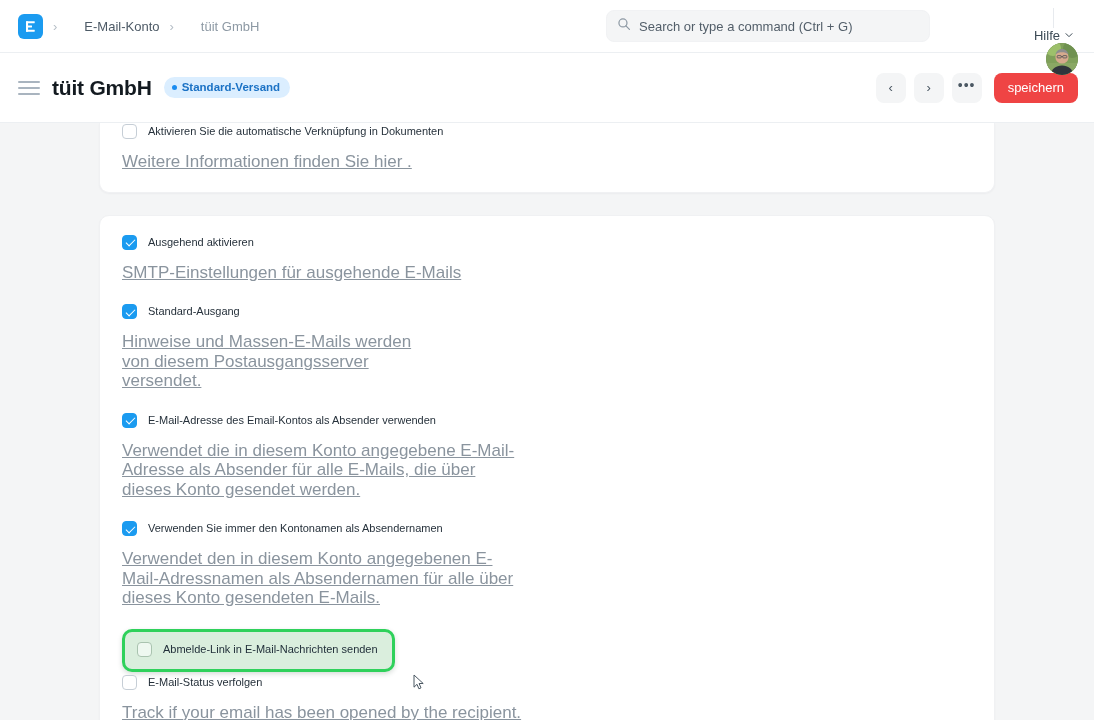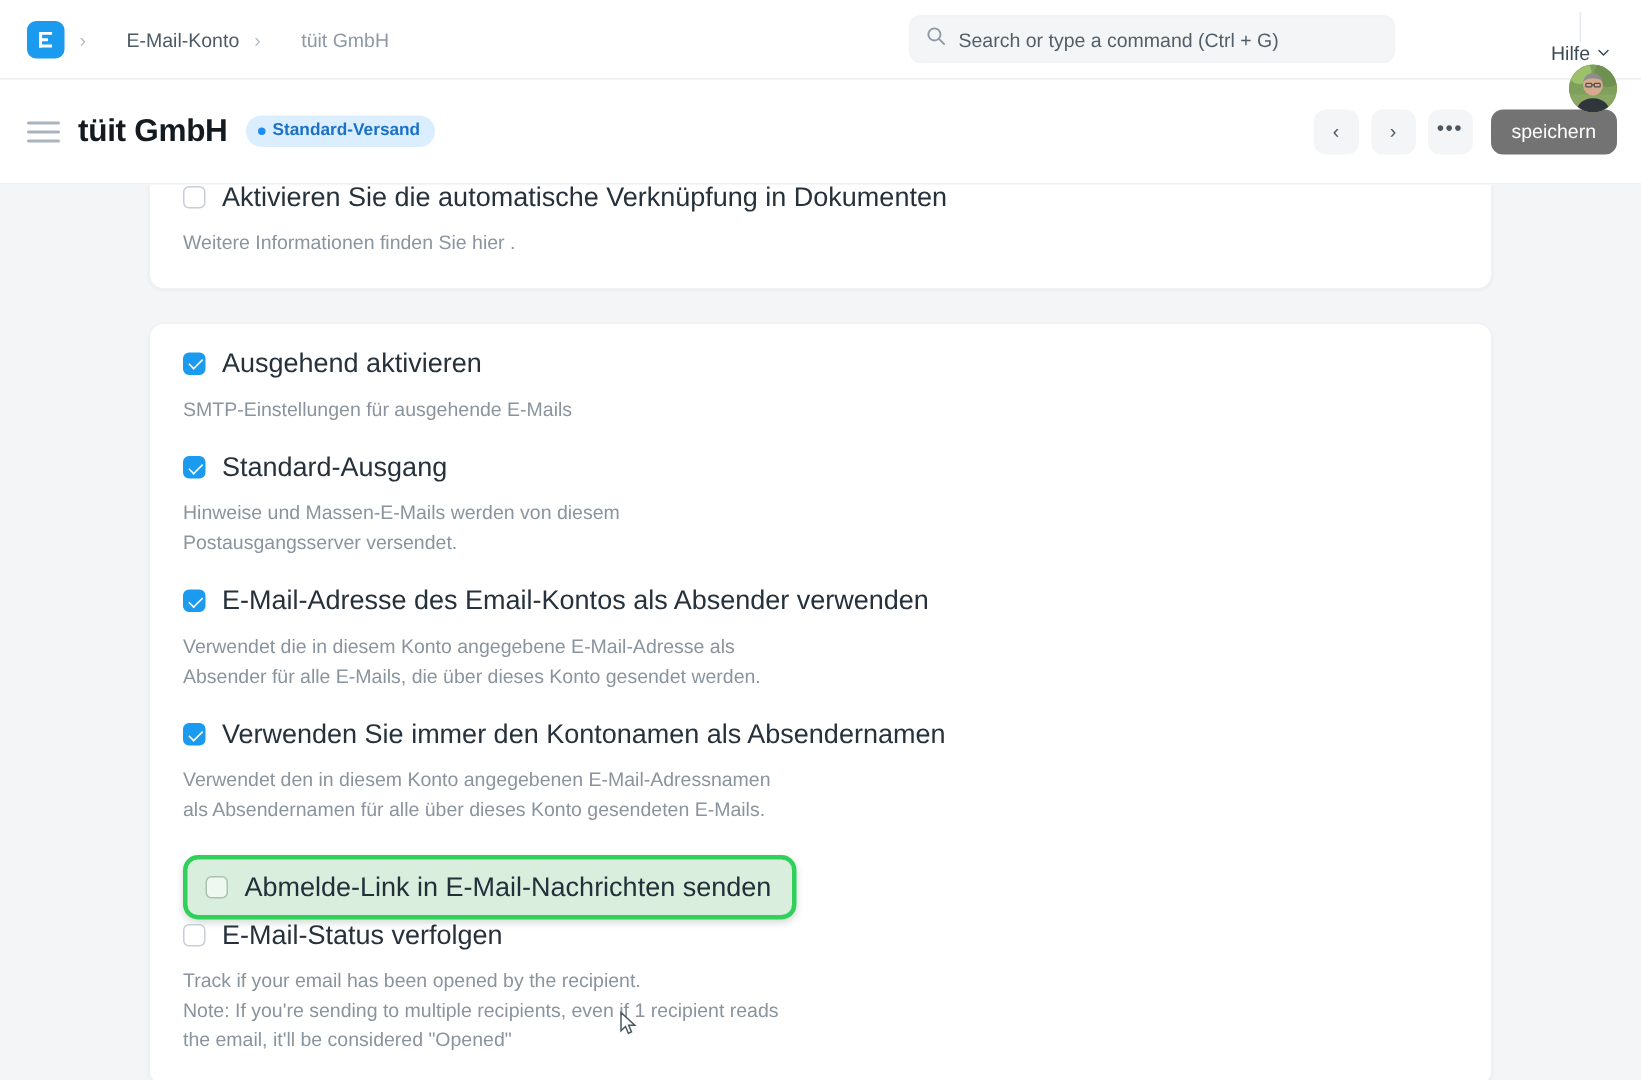--- a/index.html
+++ b/index.html
@@ -151,21 +151,21 @@
     display: flex; align-items: center; justify-content: center;
     cursor: pointer;
     color: #4b5863;
     font-size: 13px;
     font-family: "Liberation Sans", sans-serif;
     padding: 0;
   }
   .icon-btn.dots { letter-spacing: 1px; font-size: 14px; padding-bottom: 6px; }
   .primary-btn {
     height: 30px;
-    background: #737373;
+    background: #ef4444;
     color: #ffffff;
     border: 0;
     border-radius: 8px;
     padding: 0 14px;
     font-size: 13px;
     font-family: "Liberation Sans", sans-serif;
     cursor: pointer;
     margin-left: 4px;
   }
 
@@ -221,30 +221,31 @@
   .cb.checked::after {
     content: "";
     position: absolute;
     left: 3px; top: 3.5px;
     width: 8px; height: 4px;
     border-left: 1.7px solid #fff;
     border-bottom: 1.7px solid #fff;
     transform: rotate(-45deg);
   }
   .cb-label {
-    font-size: 18px;
+    font-size: 11px;
     color: #26313b;
     line-height: 17px;
   }
   .help-text {
-    font-size: 13px;
+    font-size: 17px;
     color: #8a949e;
     line-height: 19.5px;
     margin: 9px 0 0 0;
     max-width: 420px;
+    text-decoration: underline;
   }
   .field + .field { margin-top: 21px; }
 
   
   .hl-wrap {
     margin-top: 21px;
     position: relative;
   }
   .hl-box {
     display: inline-block;

